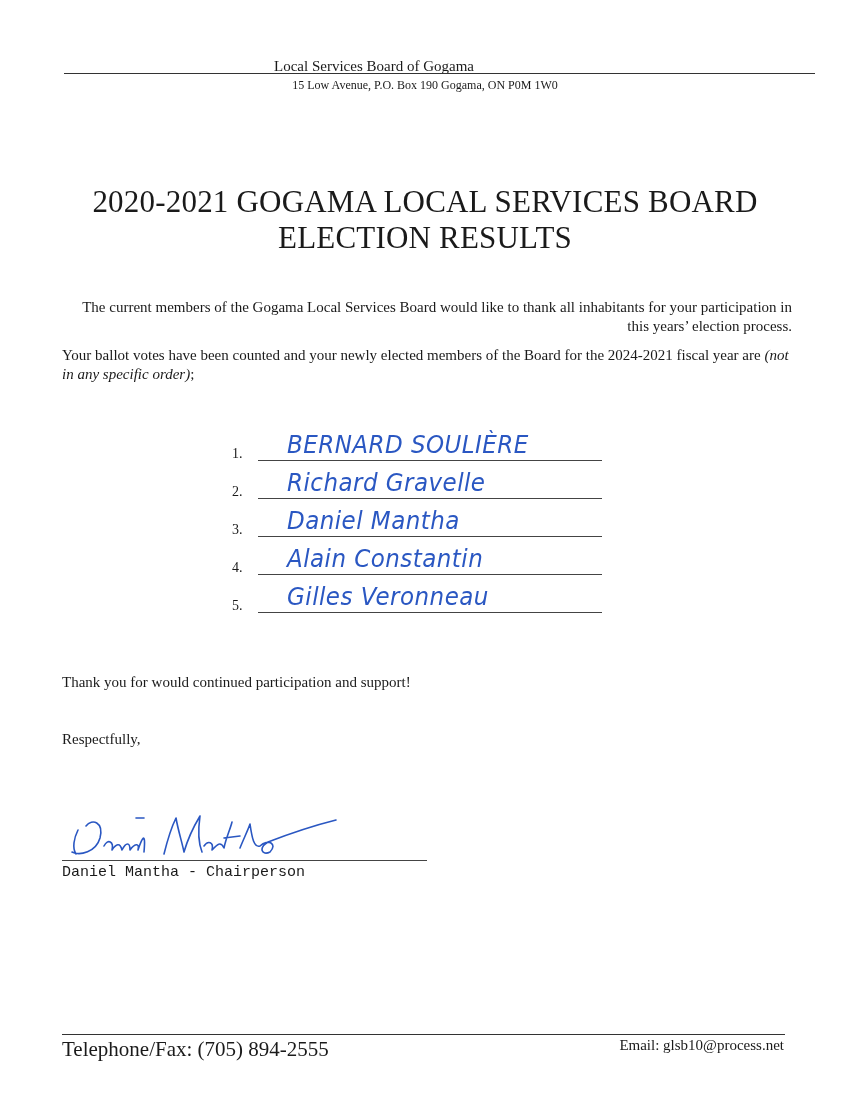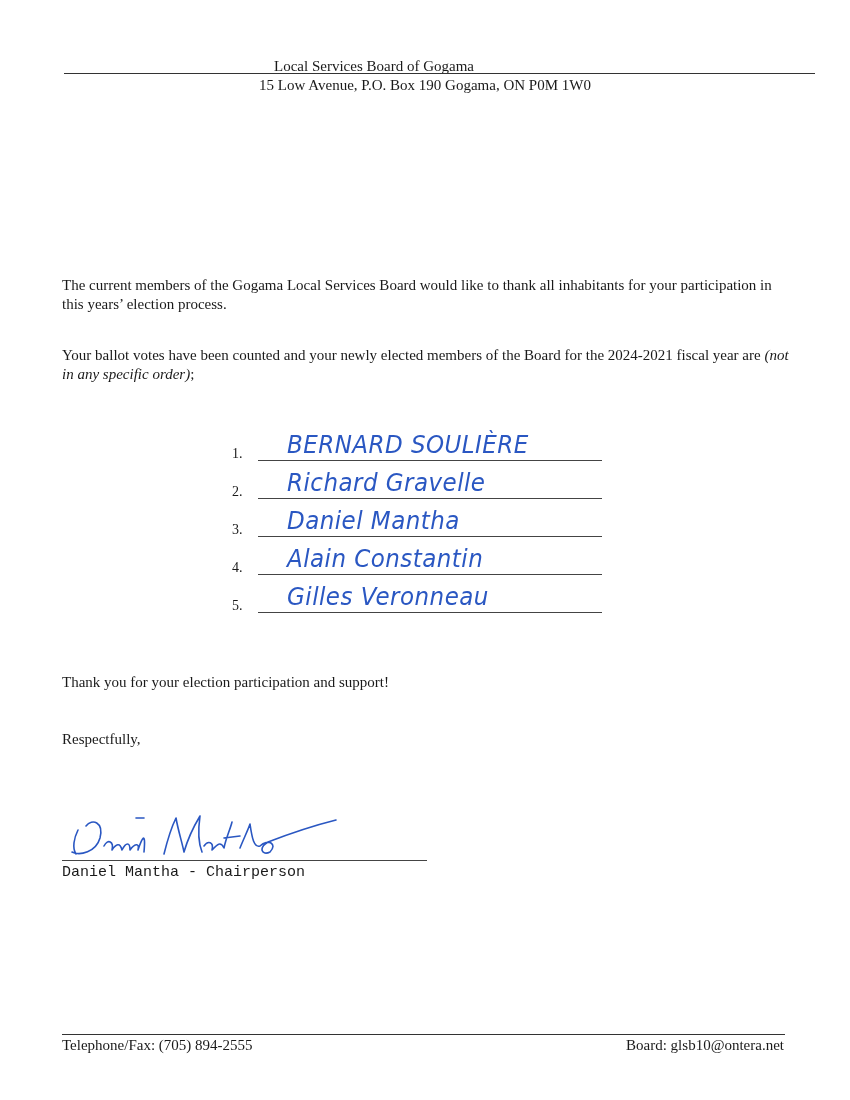--- a/index.html
+++ b/index.html
@@ -3,52 +3,54 @@
   <meta charset="utf-8">
   <style>
     html, body { margin: 0; padding: 0; }
     body {
       width: 850px; height: 1100px; background: #ffffff; position: relative; overflow: hidden;
       font-family: "Liberation Serif", "DejaVu Serif", serif; color: #1a1a1a;
     }
     .abs { position: absolute; }
     .org-name { left: 0; width: 748px; top: 57px; text-align: center; font-size: 15px; line-height: 18px; }
     .rule-top { left: 64px; width: 751px; top: 73px; height: 0; border-top: 1.5px solid #333; }
-    .org-address { left: 0; width: 850px; top: 76px; text-align: center; font-size: 15px; line-height: 18px; }
+    .org-address { left: 0; width: 850px; top: 76px; text-align: center; font-size: 12px; line-height: 18px; }
     .title { left: 0; width: 850px; top: 184px; text-align: center; font-size: 31px; line-height: 36px; letter-spacing: 0.2px; }
     .para { left: 62px; width: 730px; font-size: 15px; line-height: 19px; }
-    .para1 { top: 276px; }
+    .para1 { top: 298px; text-align: right; }
     .para2 { top: 346px; }
     .para2 i { font-style: italic; }
     .list { left: 232px; top: 436px; width: 370px; }
     .item { position: relative; height: 38px; }
     .item .num { position: absolute; left: 0; top: 10px; font-size: 14px; }
     .item .line { position: absolute; left: 26px; right: 0; top: 24px; border-top: 1.3px solid #444; }
     .item .hw {
       position: absolute; left: 55px; top: -6px; font-family: "DejaVu Sans", sans-serif;
       font-style: oblique; font-size: 25px; color: #2a57c2; letter-spacing: 0.5px; white-space: nowrap;
       transform: scaleX(0.92); transform-origin: left center;
     }
     .thanks { left: 62px; top: 674px; font-size: 15px; }
     .respect { left: 62px; top: 731px; font-size: 15px; }
     .signature { left: 64px; top: 808px; width: 280px; height: 56px; }
     .sig-line { left: 62px; width: 365px; top: 860px; border-top: 1.2px solid #444; }
     .signer { left: 62px; top: 864px; font-size: 15px; font-family: Liberation Mono, monospace; }
     .rule-bottom { left: 62px; width: 723px; top: 1034px; border-top: 1.5px solid #333; }
-    .footer-phone { left: 62px; top: 1037px; font-size: 15px; }
+    .footer-phone { left: 62px; top: 1037px; font-size: 21px; }
     .footer-email { right: 66px; top: 1037px; font-size: 15px; }
   </style>
 </head>
 <body>
 
 <div class="abs org-name">Local Services Board of Gogama</div>
 <div class="abs rule-top"></div>
 <div class="abs org-address">15 Low Avenue, P.O. Box 190  Gogama, ON  P0M 1W0</div>
 
 <div class="abs title">
+  <div>2020-2021 GOGAMA LOCAL SERVICES BOARD</div>
+  <div>ELECTION RESULTS</div>
 </div>
 
 <div class="abs para para1">The current members of the Gogama Local Services Board would like to thank all inhabitants for your participation in this years’ election process.</div>
 <div class="abs para para2">
   <span>Your ballot votes have been counted and your newly elected members of the Board for the 2024-2021 fiscal year are </span><i>(not in any specific order)</i><span>;</span>
 </div>
 
 <div class="abs list">
   <div class="item">
     <span class="num">1.</span>
@@ -70,29 +72,29 @@
     <span class="line"></span>
     <span class="hw">Alain Constantin</span>
   </div>
   <div class="item">
     <span class="num">5.</span>
     <span class="line"></span>
     <span class="hw">Gilles Veronneau</span>
   </div>
 </div>
 
-<div class="abs thanks">Thank you for your election participation and support!</div>
+<div class="abs thanks">Thank you for would continued participation and support!</div>
 <div class="abs respect">Respectfully,</div>
 
 <svg class="abs signature" viewBox="0 0 280 56" fill="none" stroke="#2a57c2" stroke-width="1.6" stroke-linecap="round" stroke-linejoin="round">
   <path d="M22 18 C 28 10, 40 14, 36 30 C 32 44, 16 48, 8 44 M 14 22 C 10 30, 8 40, 12 46"></path>
   <path d="M40 38 C 44 30, 50 34, 48 42 C 52 36, 56 34, 58 42 C 62 34, 66 34, 66 42 C 70 36, 76 34, 74 42 C 78 30, 82 22, 80 44"></path>
   <path d="M72 10 L 80 10"></path>
   <path d="M100 46 C 104 30, 108 18, 112 10 C 114 22, 118 34, 120 44 C 124 30, 130 18, 136 8 C 134 22, 134 34, 138 44"></path>
   <path d="M140 38 C 144 32, 150 34, 148 42 C 152 38, 156 32, 160 40 C 162 30, 166 22, 168 14 M 160 30 L 176 28"></path>
   <path d="M176 40 C 180 30, 184 22, 186 16 C 188 30, 190 40, 196 38 C 204 30, 214 36, 206 44 C 198 48, 194 40, 204 34 C 230 24, 256 16, 272 12"></path>
 </svg>
 <div class="abs sig-line"></div>
 <div class="abs signer">Daniel Mantha - Chairperson</div>
 
 <div class="abs rule-bottom"></div>
 <div class="abs footer-phone">Telephone/Fax:  (705) 894-2555</div>
-<div class="abs footer-email">Board:  glsb10@ontera.net</div>
+<div class="abs footer-email">Email:  glsb10@process.net</div>
 
 </body></html>

